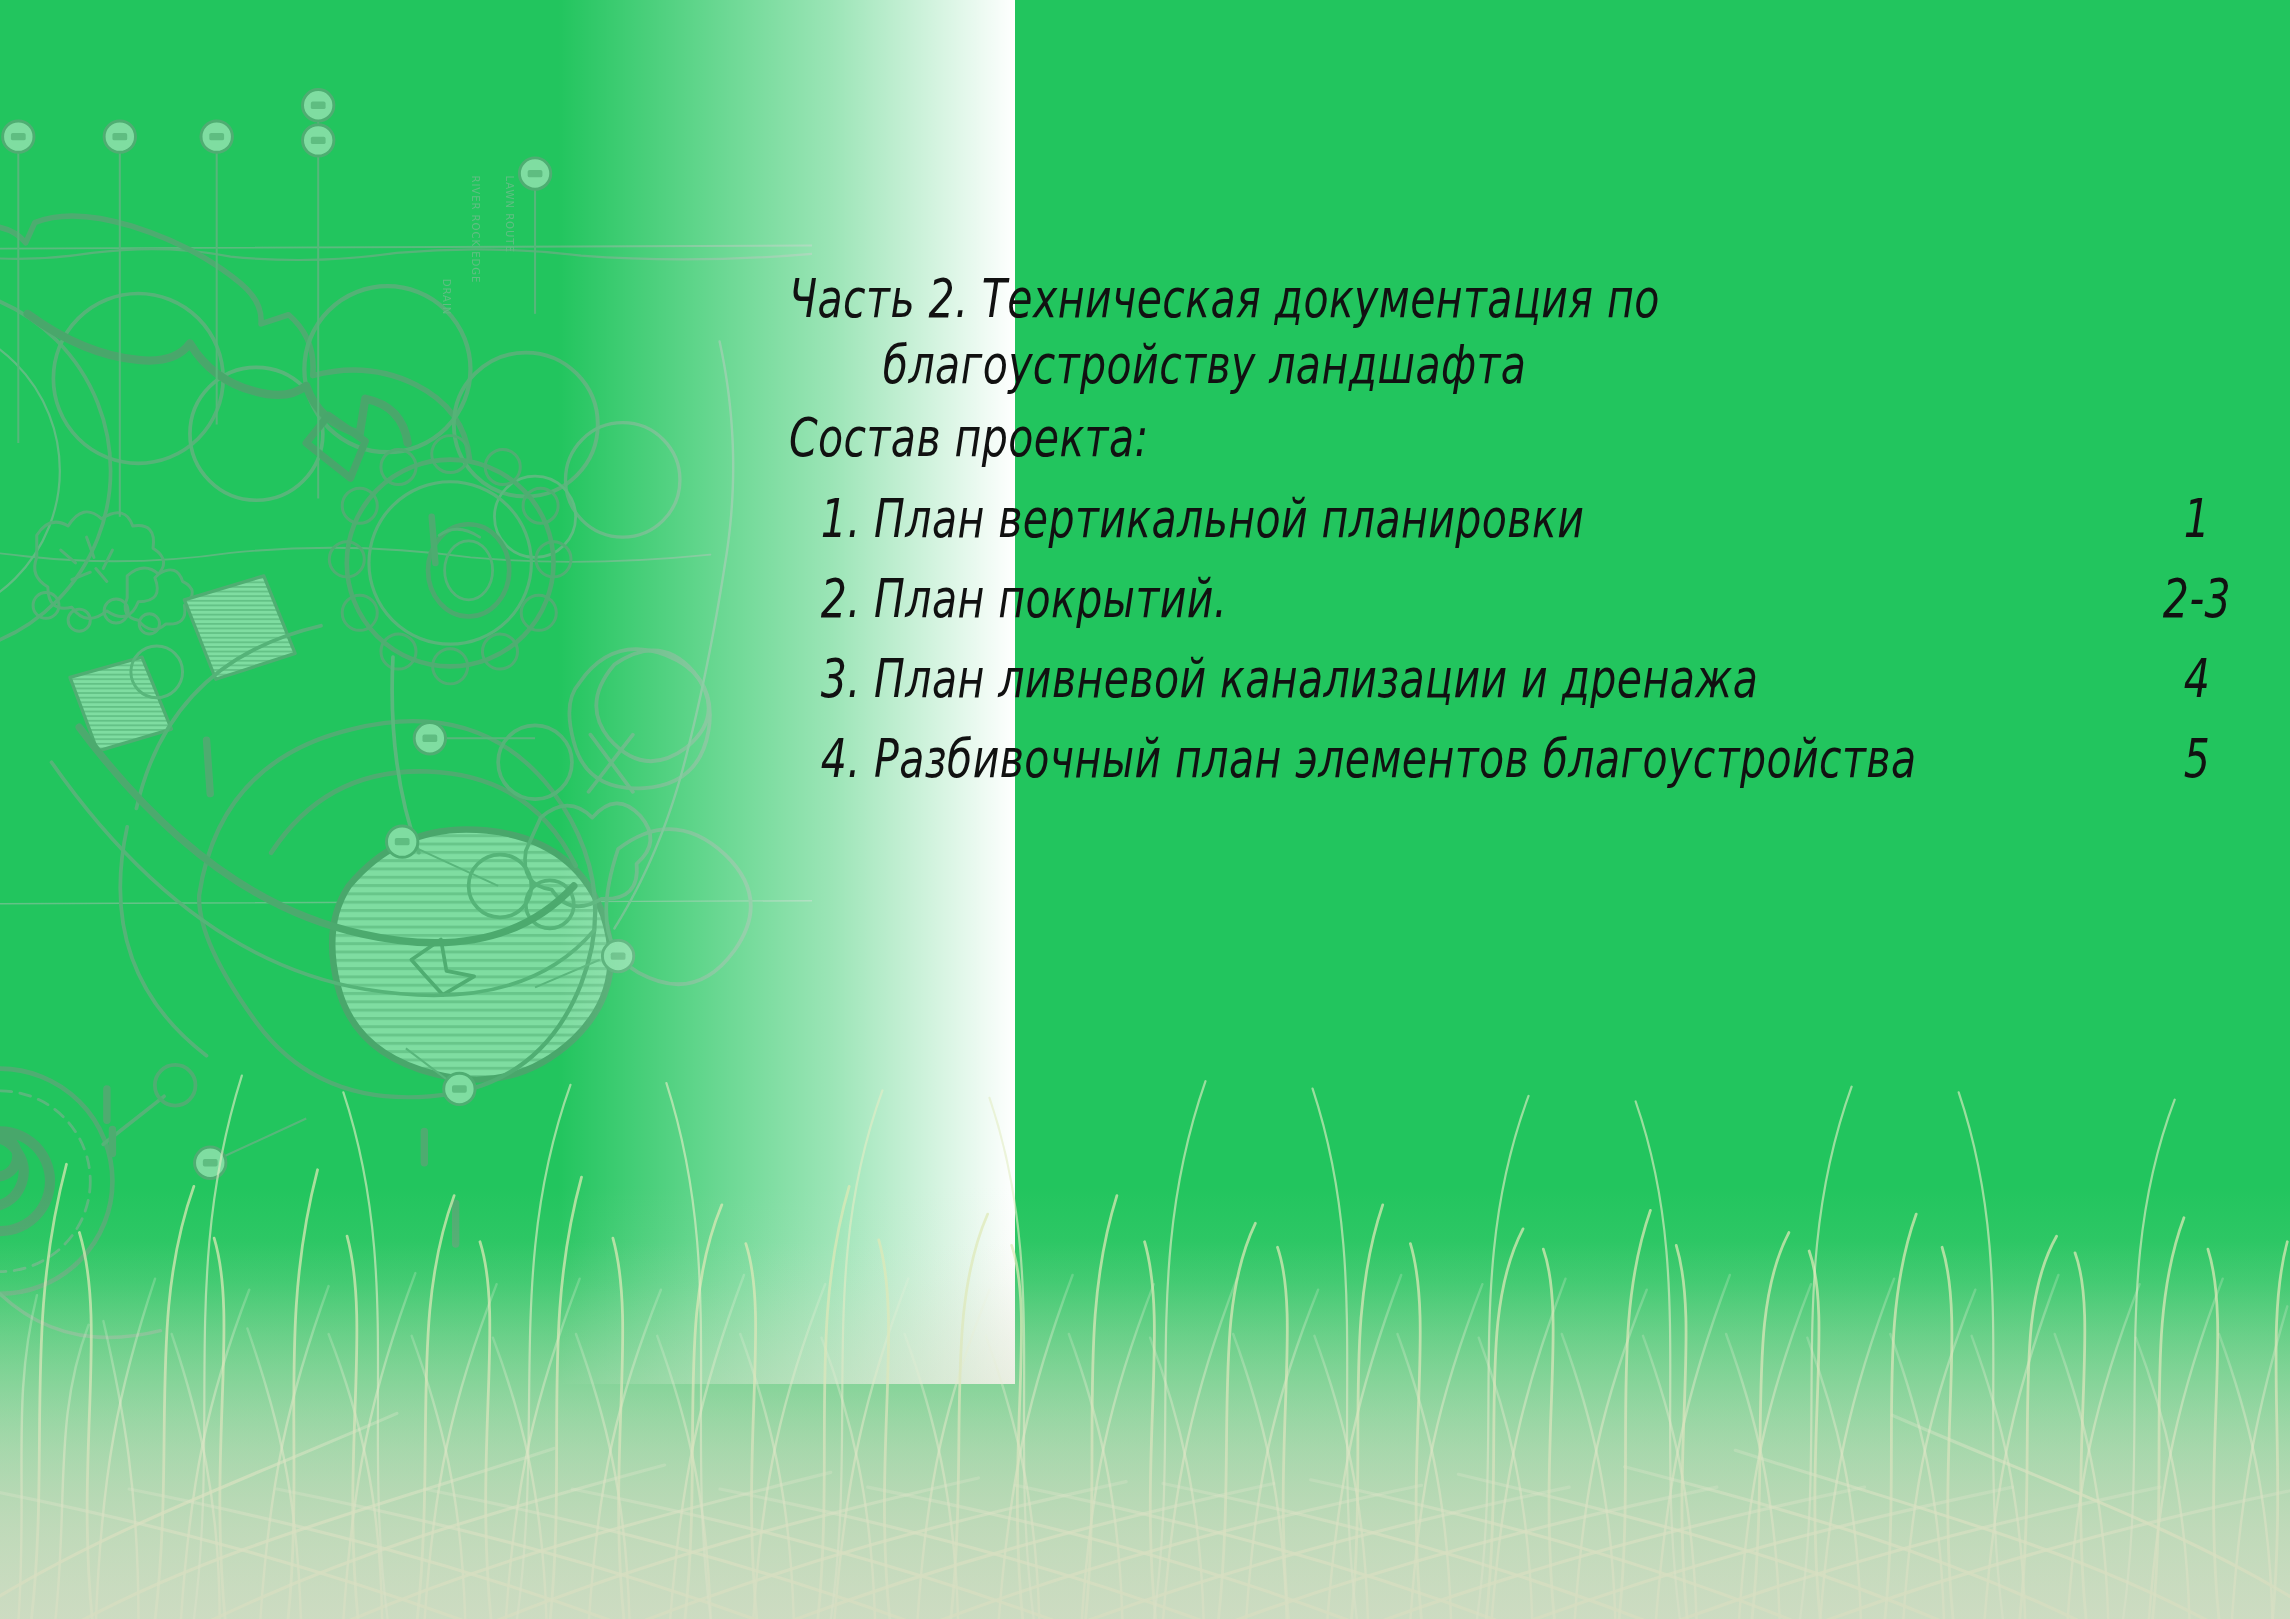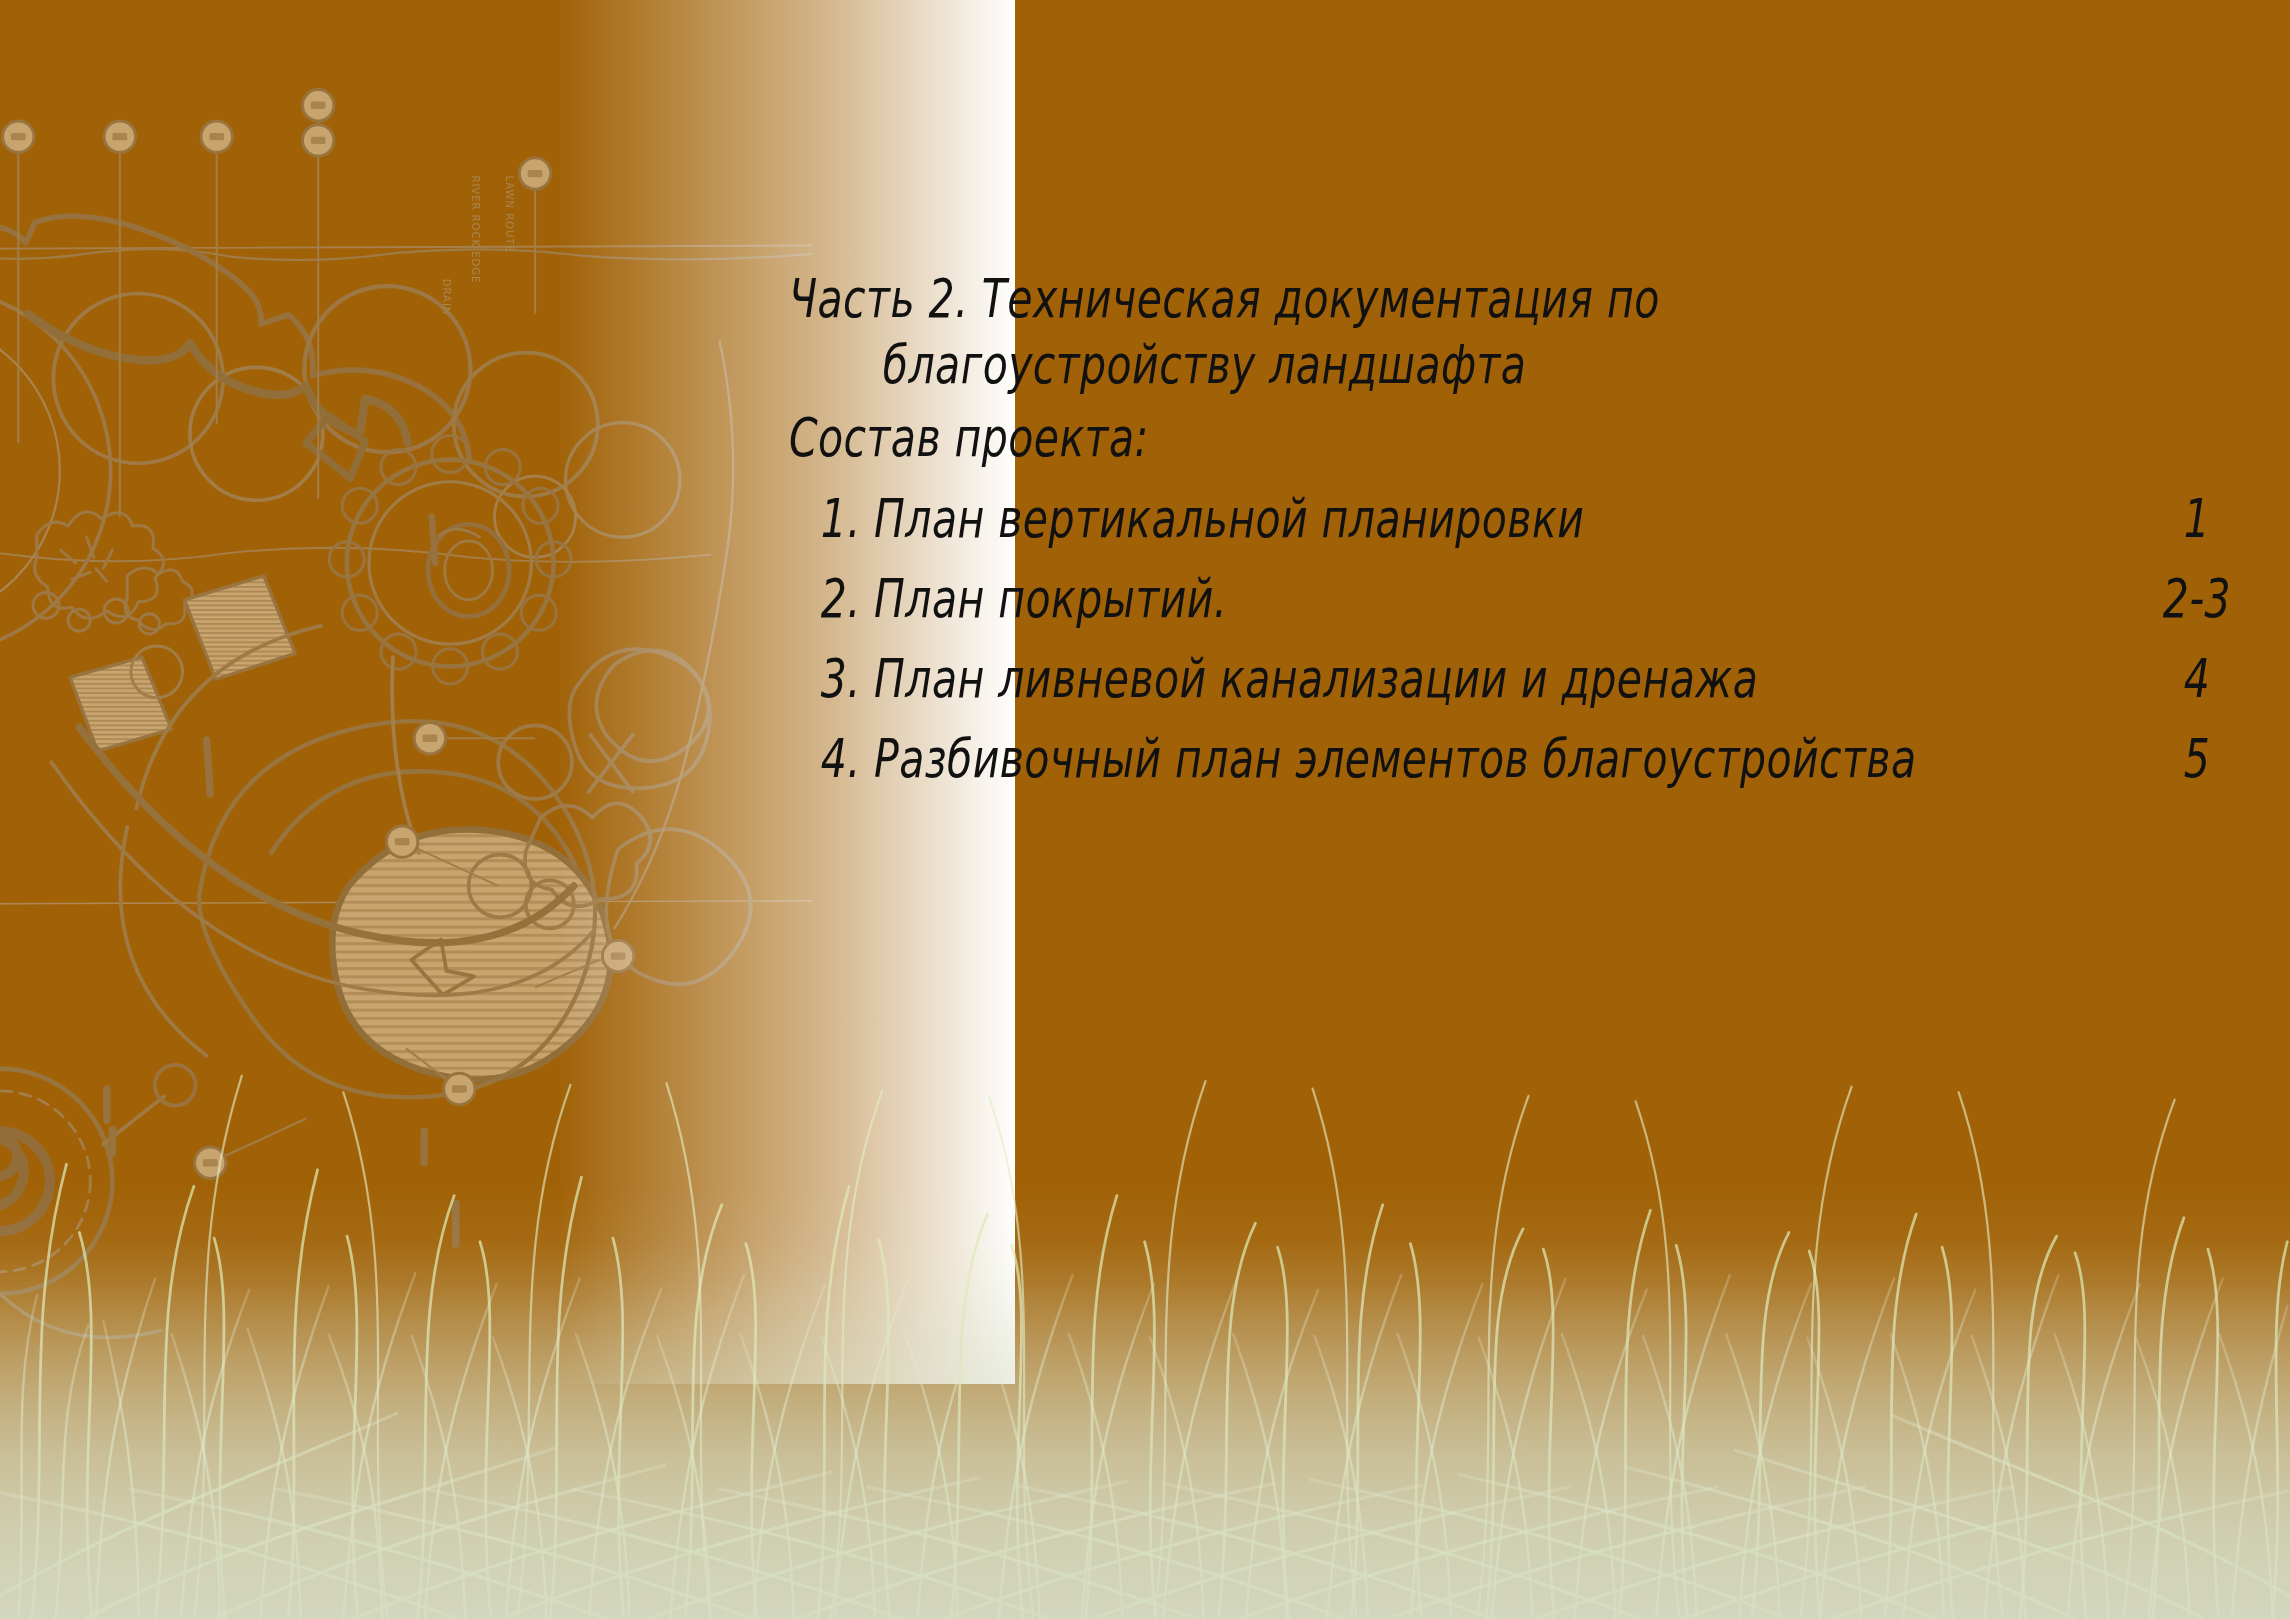--- a/index.html
+++ b/index.html
@@ -9,21 +9,21 @@
     background: #ffffff;
   }
   body {
     font-family: "DejaVu Sans", sans-serif;
   }
 
   #page {
     position: relative;
     width: 2291px;
     height: 1620px;
-    background: #a16207;
+    background: #22c55e;
     overflow: hidden;
   }
 
   
   #plan-layer {
     position: absolute;
     left: -111px;
     top: 37px;
     width: 923px;
     height: 1338px;

